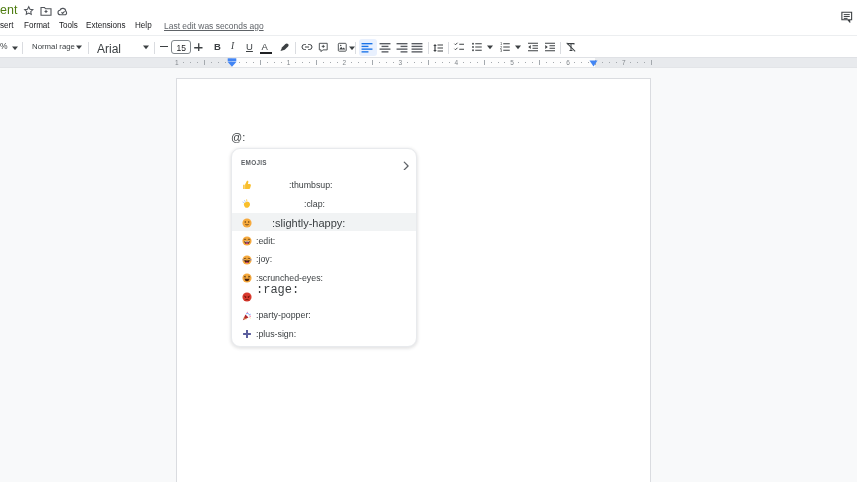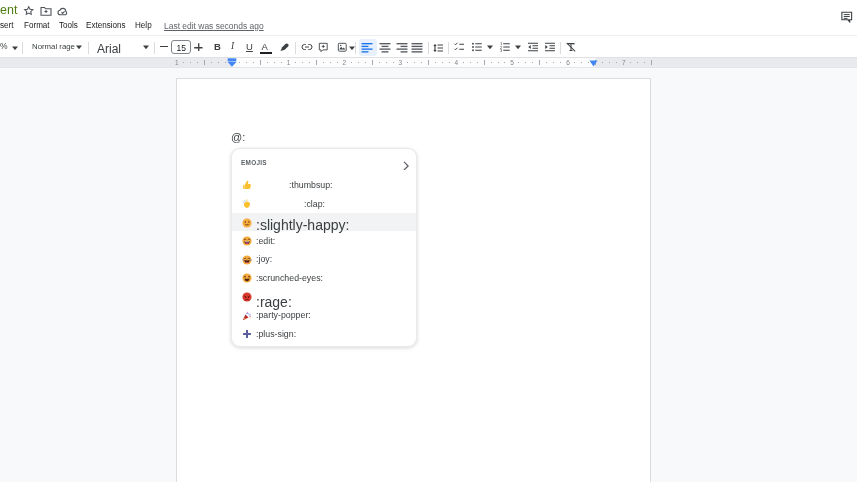--- a/index.html
+++ b/index.html
@@ -300,21 +300,21 @@
         </svg>
       </div>
       <div class="abs" style="left:256px;top:198.6px;font-size:8.8px;color:#3c4043;margin-left:48px;">:clap:</div>
       <div class="abs" style="left:241.5px;top:217.5px;">
         <svg width="10" height="10" viewBox="0 0 12 12">
           <circle cx="6" cy="6" r="5.5" fill="#f6a93c"></circle>
           <path d="M3.9 4.2v1.2M8.1 4.2v1.2" stroke="#5f3c14" stroke-width="1.1" stroke-linecap="round"></path>
           <path d="M4.4 8q1.6 .9 3.2 0" stroke="#5f3c14" stroke-width="1" fill="none" stroke-linecap="round"></path>
         </svg>
       </div>
-      <div class="abs" style="left:256px;top:217.2px;font-size:14px;color:#3c4043;">:slightly-happy:</div>
+      <div class="abs" style="left:272px;top:217.2px;font-size:11px;color:#3c4043;">:slightly-happy:</div>
       <div class="abs" style="left:241.5px;top:236.1px;">
         <svg width="10" height="10" viewBox="0 0 12 12">
           <circle cx="6" cy="6" r="5.5" fill="#f6a93c"></circle>
           <path d="M2.5 4.1q1.1-1.3 2.2 0M7.3 4.1q1.1-1.3 2.2 0" stroke="#5f3c14" stroke-width="0.95" fill="none" stroke-linecap="round"></path>
           <path d="M2.7 5.9q3.3 .9 6.6 0c0 2.2-1.5 3.8-3.3 3.8S2.7 8.1 2.7 5.9z" fill="#472110"></path>
           <path d="M3.3 6.3q2.7 .55 5.4 0l-.1.9q-2.6 .5-5.2 0z" fill="#fff"></path>
           <path d="M4.3 9.2q1.7 .9 3.4 0-.5-1.3-1.7-1.3t-1.7 1.3z" fill="#cf3a7c"></path>
         </svg>
       </div>
       <div class="abs" style="left:256px;top:235.8px;font-size:8.8px;color:#3c4043;">:edit:</div>
@@ -338,21 +338,21 @@
       <div class="abs" style="left:256px;top:273.0px;font-size:8.8px;color:#3c4043;">:scrunched-eyes:</div>
       <div class="abs" style="left:241.5px;top:291.9px;">
         <svg width="10" height="10" viewBox="0 0 12 12">
           <circle cx="6" cy="6" r="5.5" fill="#d93a2e"></circle>
           <path d="M2.9 5l2 .8M9.1 5l-2 .8" stroke="#701409" stroke-width="0.95" stroke-linecap="round"></path>
           <circle cx="4.2" cy="6.4" r="0.75" fill="#701409"></circle>
           <circle cx="7.8" cy="6.4" r="0.75" fill="#701409"></circle>
           <path d="M4.2 9.3q1.8-1.1 3.6 0" stroke="#701409" stroke-width="0.95" fill="none" stroke-linecap="round"></path>
         </svg>
       </div>
-      <div class="abs" style="left:256px;top:294px;font-size:14px;color:#3c4043;">:rage:</div>
+      <div class="abs" style="left:256px;top:283px;font-size:12px;color:#3c4043;font-family:Liberation Mono, monospace;">:rage:</div>
       <div class="abs" style="left:241.5px;top:310.5px;">
         <svg width="10" height="10" viewBox="0 0 12 12">
           <path d="M1 11L4.1 4.2l3.7 3.7z" fill="#b3282d"></path>
           <path d="M2.4 7.9l2.3 2.3" stroke="#f5c242" stroke-width="1"></path>
           <path d="M4.8 3.4q1.9-1.1 3.6.3" stroke="#4285f4" stroke-width="0.8" fill="none"></path>
           <path d="M8.3 4.9l2-1" stroke="#4285f4" stroke-width="0.9"></path>
           <circle cx="9.8" cy="6.3" r="0.8" fill="#ef6ea8"></circle>
           <circle cx="6.4" cy="1.6" r="0.75" fill="#ef6ea8"></circle>
           <path d="M8.9 7.6l1.4 1" stroke="#f5c242" stroke-width="0.8"></path>
         </svg>

